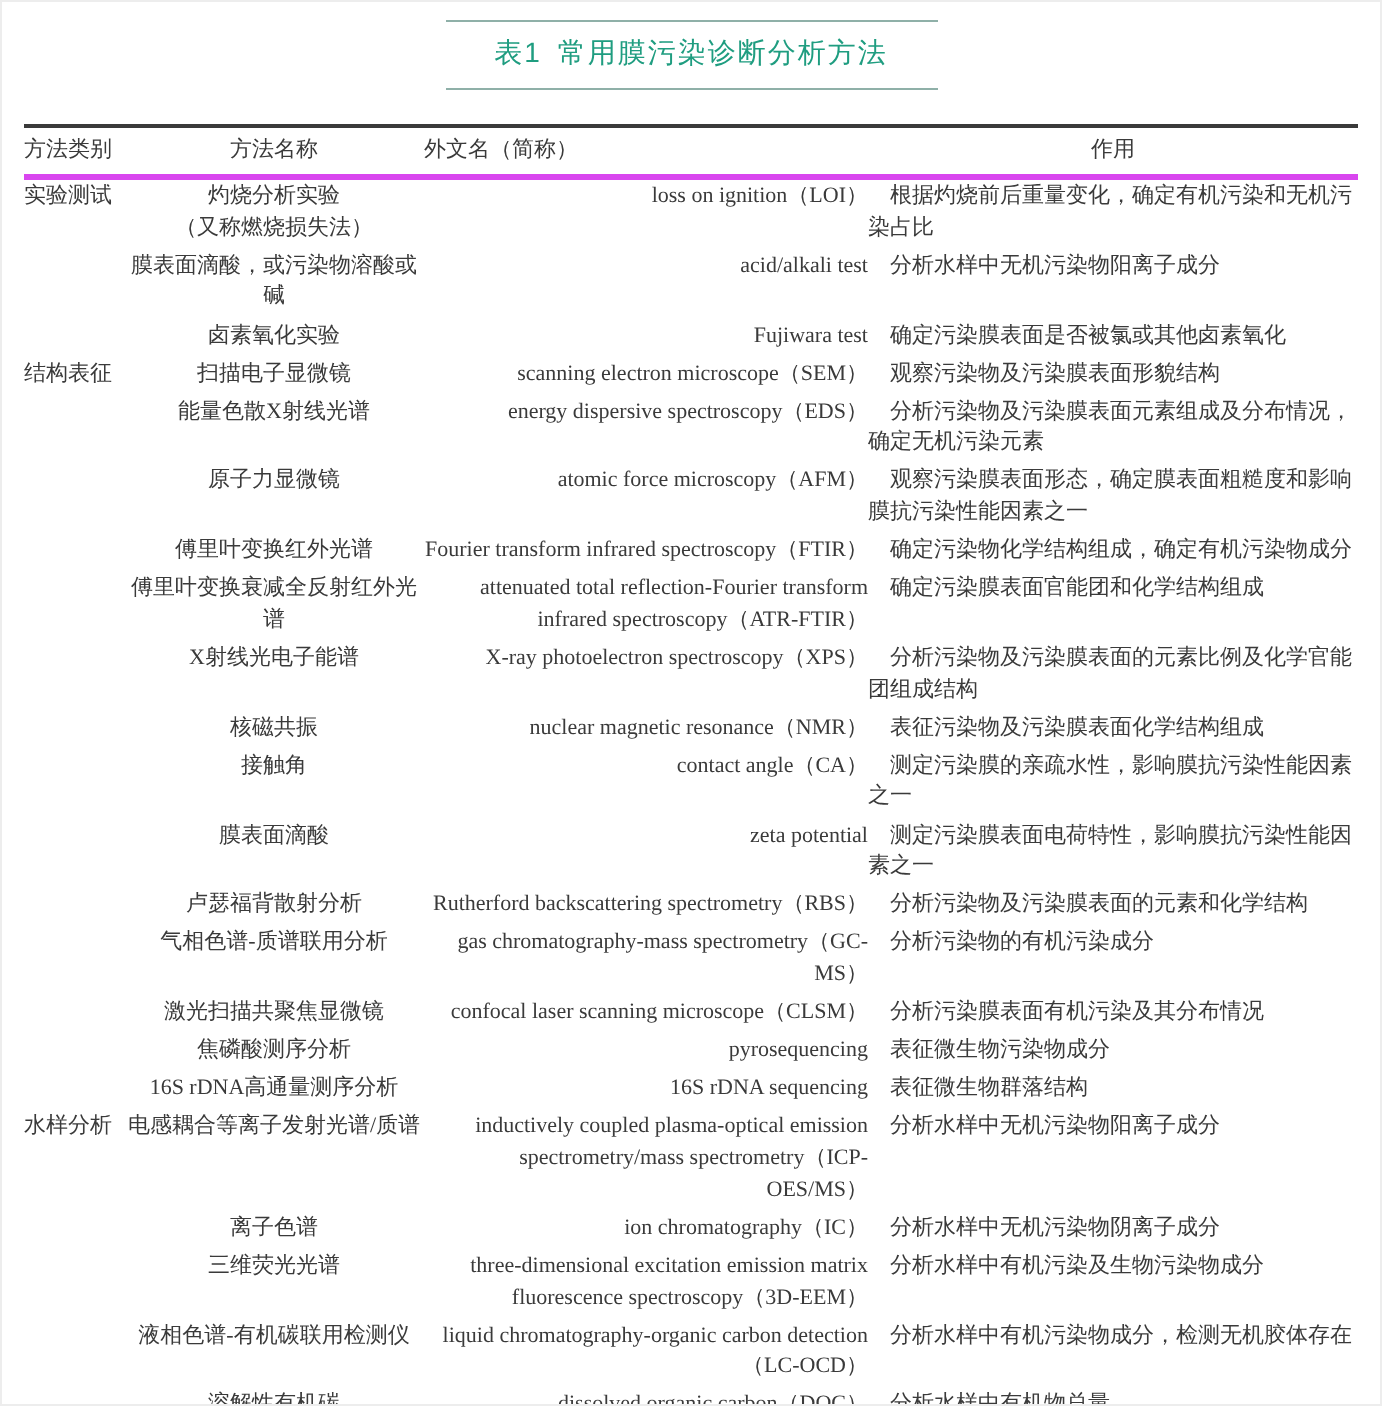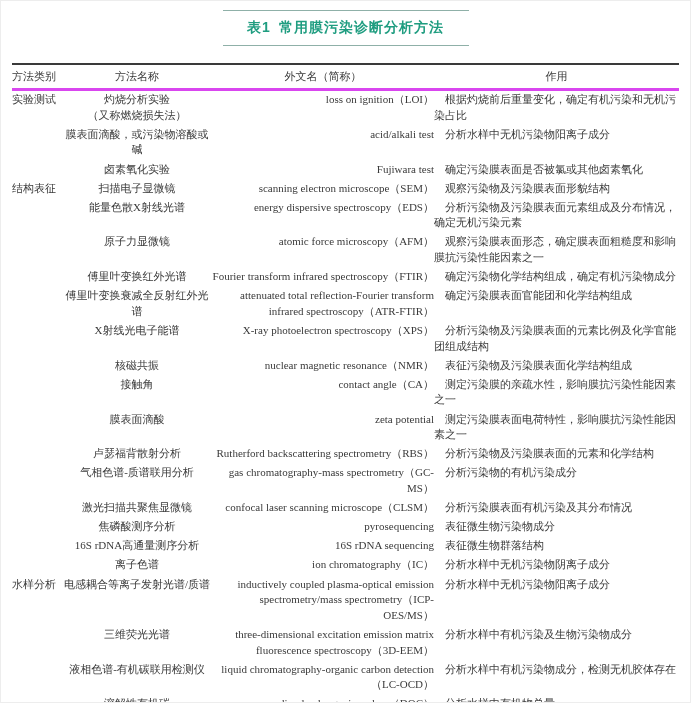--- a/index.html
+++ b/index.html
@@ -21,21 +21,21 @@
   .title-block{
     display:inline-block;
     text-align:center;
     border-top:1px solid #8fb0a8;
     border-bottom:1px solid #8fb0a8;
     padding:7px 14px 8px 14px;
     min-width:218px;
   }
   .title-block .t{
     font-family:"Liberation Sans","DejaVu Sans",sans-serif;
-    font-weight:bold;
+    font-weight:normal;
     font-size:14px;
     color:#1f9d80;
     letter-spacing:1px;
   }
   .title-block .t-label{margin-right:8px;}
   table.maintbl{
     width:667px;
     margin:17px auto 0 auto;
     border-collapse:collapse;
     table-layout:fixed;
@@ -46,21 +46,21 @@
     border-top:2px solid #3a3a3a;
     border-bottom:3px solid #d946ef;
   }
   table.maintbl thead th{
     font-weight:normal;
     padding:4px 0 3px 0;
     color:#3a3a3a;
   }
   th.h-cat{text-align:left;width:50px;}
   th.h-name{text-align:center;width:150px;}
-  th.h-foreign{text-align:center;width:222px;}
+  th.h-foreign{text-align:left;width:222px;}
   th.h-action{text-align:center;width:245px;margin-top:44px;}
   table.maintbl tbody{
     border-bottom:2px solid #333333;
   }
   table.maintbl td{
     vertical-align:top;
     padding:1.5px 0 2px 0;
   }
   td.c-cat{text-align:left;}
   td.c-name{text-align:center;white-space:pre-line;padding-right:4px;}
@@ -183,33 +183,33 @@
         <td class="c-foreign">pyrosequencing</td>
         <td class="c-action">表征微生物污染物成分</td>
       </tr>
       <tr>
         <td class="c-cat"></td>
         <td class="c-name">16S rDNA高通量测序分析</td>
         <td class="c-foreign">16S rDNA sequencing</td>
         <td class="c-action">表征微生物群落结构</td>
       </tr>
       <tr>
-        <td class="c-cat"></td>
-        <td class="c-name">离子色谱</td>
-        <td class="c-foreign">ion chromatography（IC）</td>
-        <td class="c-action">分析水样中无机污染物阴离子成分</td>
-      </tr>
-      <tr>
         <td class="c-cat">水样分析</td>
         <td class="c-name">电感耦合等离子发射光谱/质谱</td>
         <td class="c-foreign">inductively coupled plasma-optical emission spectrometry/mass spectrometry（ICP-OES/MS）</td>
         <td class="c-action">分析水样中无机污染物阳离子成分</td>
       </tr>
       <tr>
         <td class="c-cat"></td>
+        <td class="c-name">离子色谱</td>
+        <td class="c-foreign">ion chromatography（IC）</td>
+        <td class="c-action">分析水样中无机污染物阴离子成分</td>
+      </tr>
+      <tr>
+        <td class="c-cat"></td>
         <td class="c-name">三维荧光光谱</td>
         <td class="c-foreign">three-dimensional excitation emission matrix fluorescence spectroscopy（3D-EEM）</td>
         <td class="c-action">分析水样中有机污染及生物污染物成分</td>
       </tr>
       <tr>
         <td class="c-cat"></td>
         <td class="c-name">液相色谱-有机碳联用检测仪</td>
         <td class="c-foreign">liquid chromatography-organic carbon detection（LC-OCD）</td>
         <td class="c-action">分析水样中有机污染物成分，检测无机胶体存在</td>
       </tr>

